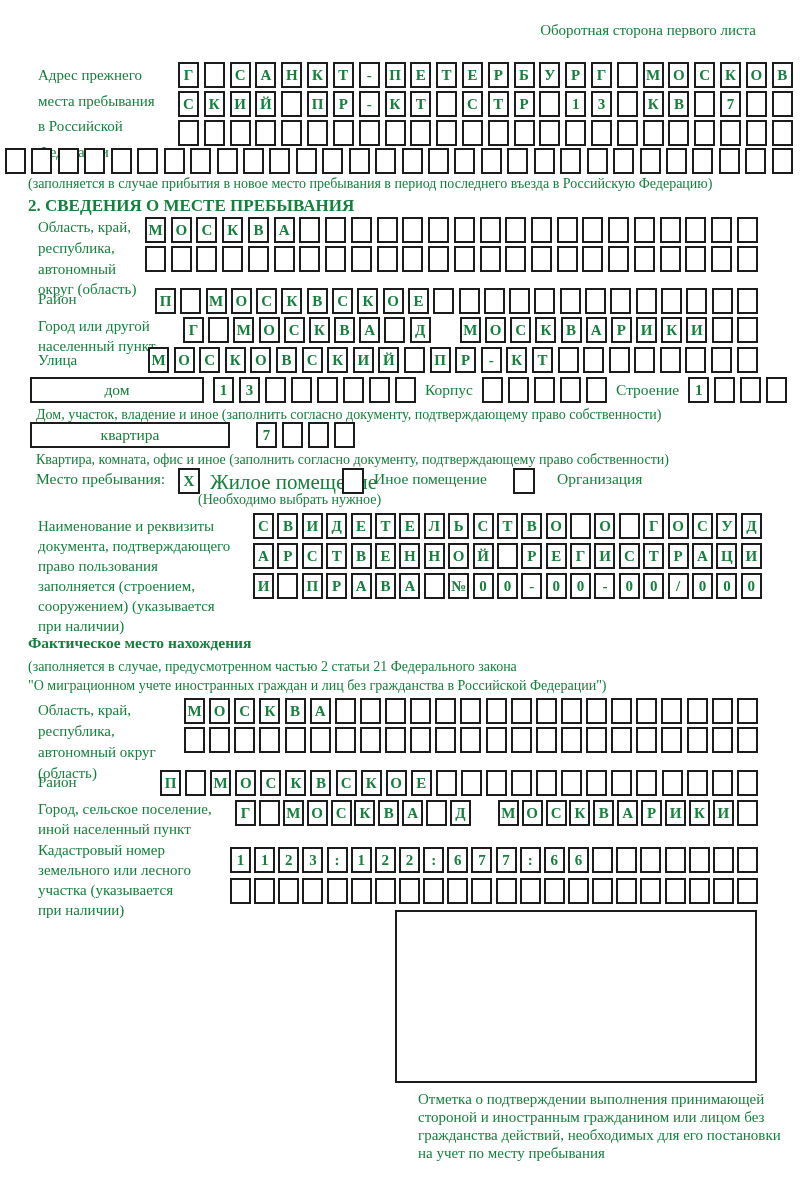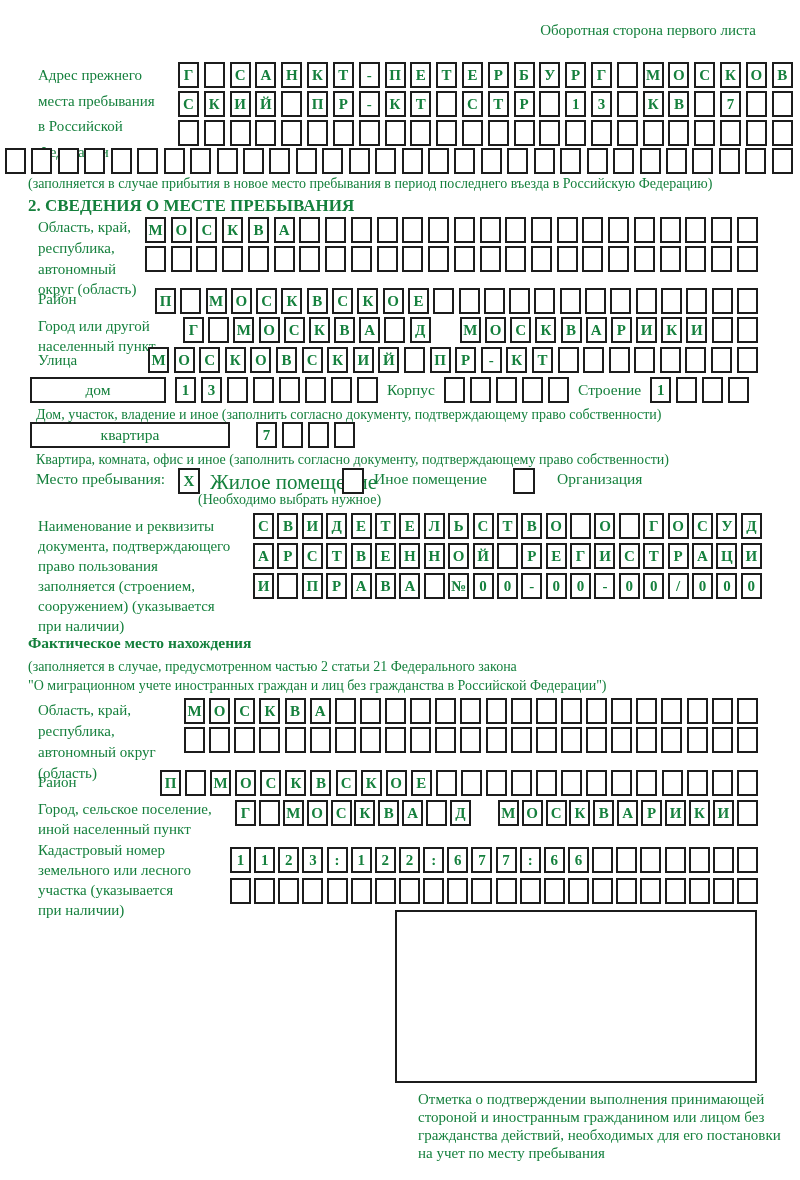--- a/index.html
+++ b/index.html
@@ -298,21 +298,21 @@
       <div class="cb"></div>
       <div class="cb"></div>
       <div class="cb"></div>
       <div class="cb"></div>
       <div class="cb"></div>
       <div class="cb"></div>
       <div class="cb"></div>
     </div>
 
   <div class="abs flexrow" style="left:30px;top:377px;gap:9px;">
-    <div class="wbox" style="width:136px;">дом</div>
+    <div class="wbox" style="width:174px;">дом</div>
     <div class="grp">
         <div class="cb">1</div>
         <div class="cb">3</div>
         <div class="cb"></div>
         <div class="cb"></div>
         <div class="cb"></div>
         <div class="cb"></div>
         <div class="cb"></div>
         <div class="cb"></div>
       </div>

